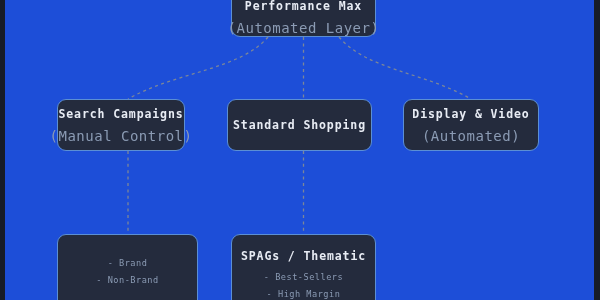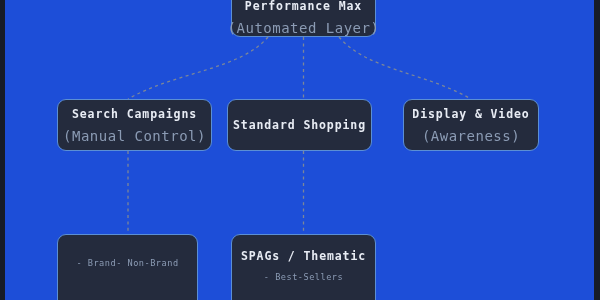--- a/index.html
+++ b/index.html
@@ -58,41 +58,41 @@
   .node-subtitle {
     color: #8b9bb4;
     font-size: 14px;
     letter-spacing: 0.5px;
     margin-top: 7px;
     white-space: nowrap;
   }
   .node-list {
     margin-top: 9px;
     display: flex;
-    flex-direction: row;
+    flex-direction: column;
     align-items: center;
-    gap: 0;
+    gap: 7px;
   }
   .node-list-item {
     color: #8b9bb4;
     font-size: 8.6px;
     letter-spacing: 0.5px;
     white-space: nowrap;
   }
 
   
   #node-pmax {
     left: 231px;
     top: -28px;
     width: 145px;
     height: 65px;
     padding-top: 26px;
   }
   
-  #node-search   { left: 57px;  top: 99px; width: 155px; height: 52px; }
+  #node-search   { left: 57px;  top: 99px; width: 128px; height: 52px; }
   #node-shopping { left: 227px; top: 99px; width: 145px; height: 52px; }
   #node-display  { left: 403px; top: 99px; width: 136px; height: 52px; }
   
   #node-adgroups { left: 57px;  top: 234px; width: 141px; height: 96px; padding-top: 14px; justify-content: flex-start; }
   #node-spags    { left: 231px; top: 234px; width: 145px; height: 96px; padding-top: 14px; justify-content: flex-start; }
 </style>
 </head>
 <body>
 
 <div id="diagram-root">
@@ -119,32 +119,33 @@
     <div class="node-title">Search Campaigns</div>
     <div class="node-subtitle">(Manual Control)</div>
   </div>
 
   <div class="node" id="node-shopping">
     <div class="node-title">Standard Shopping</div>
   </div>
 
   <div class="node" id="node-display">
     <div class="node-title">Display &amp; Video</div>
-    <div class="node-subtitle">(Awareness)</div>
+    <div class="node-subtitle">(Automated)</div>
   </div>
 
   <div class="node" id="node-adgroups">
     <div class="node-list">
       <div class="node-list-item">- Brand</div>
       <div class="node-list-item">- Non-Brand</div>
 
     </div>
   </div>
 
   <div class="node" id="node-spags">
     <div class="node-title">SPAGs / Thematic</div>
     <div class="node-list">
       <div class="node-list-item">- Best-Sellers</div>
+      <div class="node-list-item">- High Margin</div>
 
     </div>
   </div>
 
 </div>
 
 </body></html>

